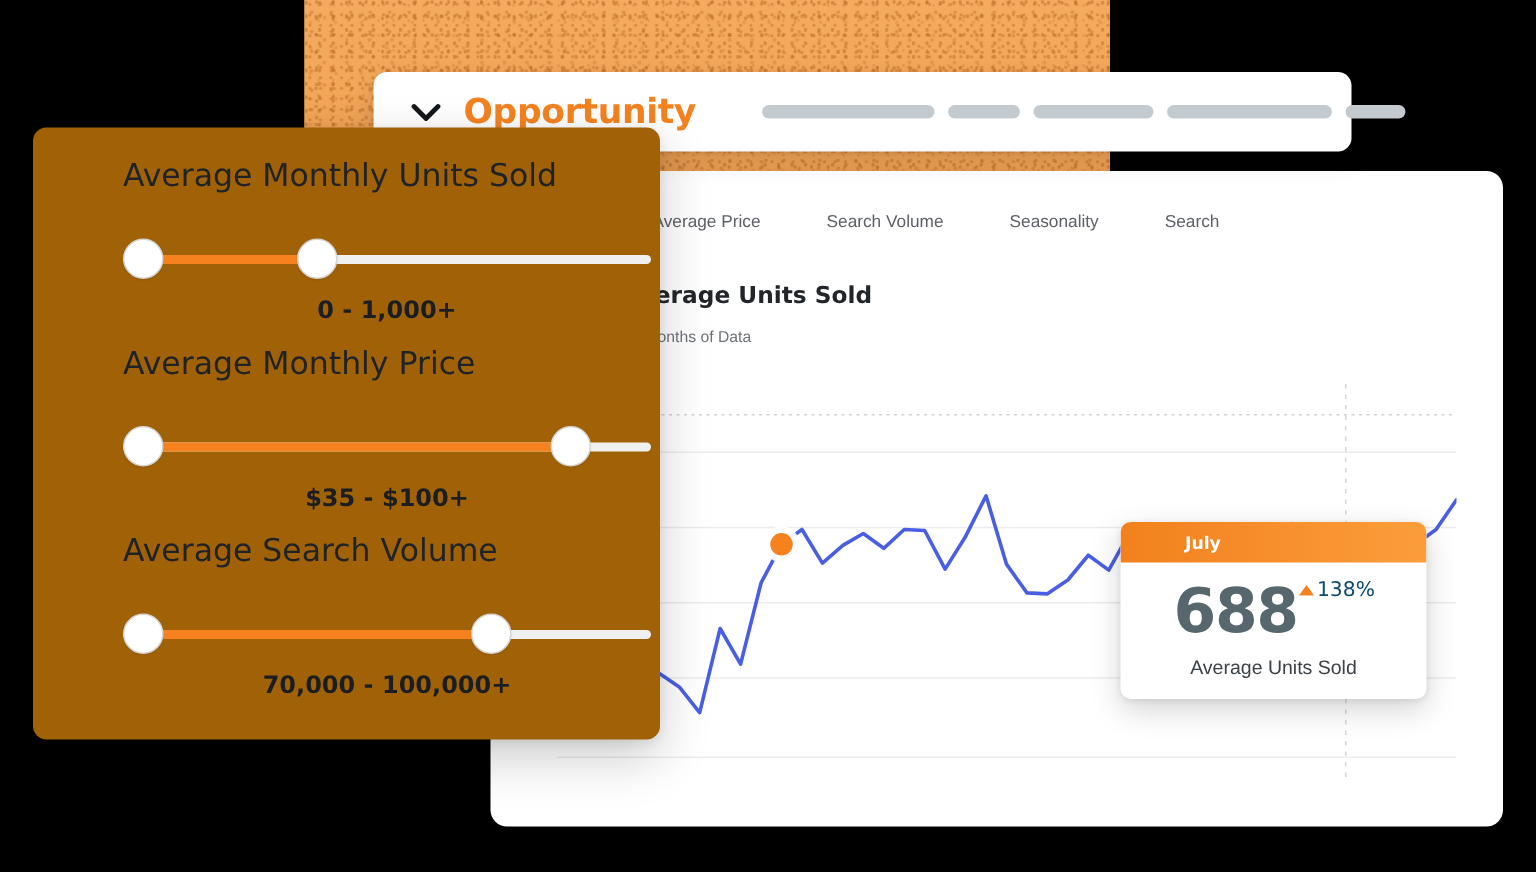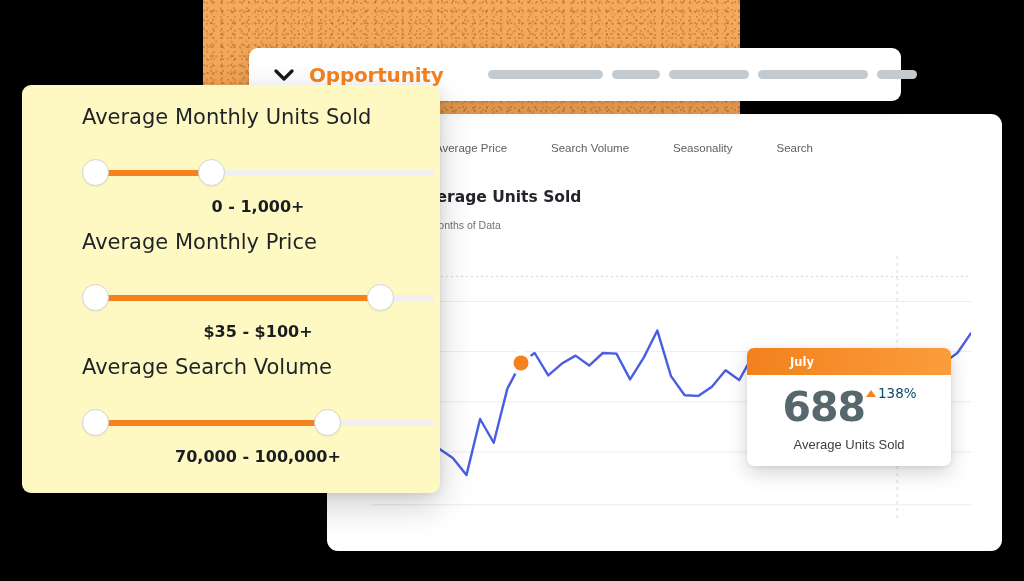--- a/index.html
+++ b/index.html
@@ -62,21 +62,21 @@
   }
   .chev {
     width: 22px; height: 22px;
     flex: 0 0 auto;
     display: flex; align-items: center; justify-content: center;
     margin-right: 14px;
     cursor: pointer;
   }
   .chev svg { display:block; }
   .opportunity-title {
-    font-size: 20px;
+    font-size: 23px;
     font-weight: bold;
     color: #f5821f;
     letter-spacing: -0.2px;
     white-space: nowrap;
     font-family: "DejaVu Sans", sans-serif;
   }
   .pill-row {
     display: flex;
     align-items: center;
     gap: 9px;
@@ -220,21 +220,21 @@
     color: #3b4146;
   }
 
   
   .filters-card {
     position: absolute;
     left: 22px;
     top: 85px;
     width: 418px;
     height: 408px;
-    background: #fef9c3;
+    background: #a16207;
     border-radius: 9px;
     box-shadow: 0 12px 34px rgba(0,0,0,.20), 0 2px 8px rgba(0,0,0,.08);
     padding: 0;
     box-sizing: border-box;
   }
   .filter-group { position: absolute; left: 0; width: 418px; }
   .filter-label {
     position: absolute;
     left: 60px;
     font-size: 21px;

